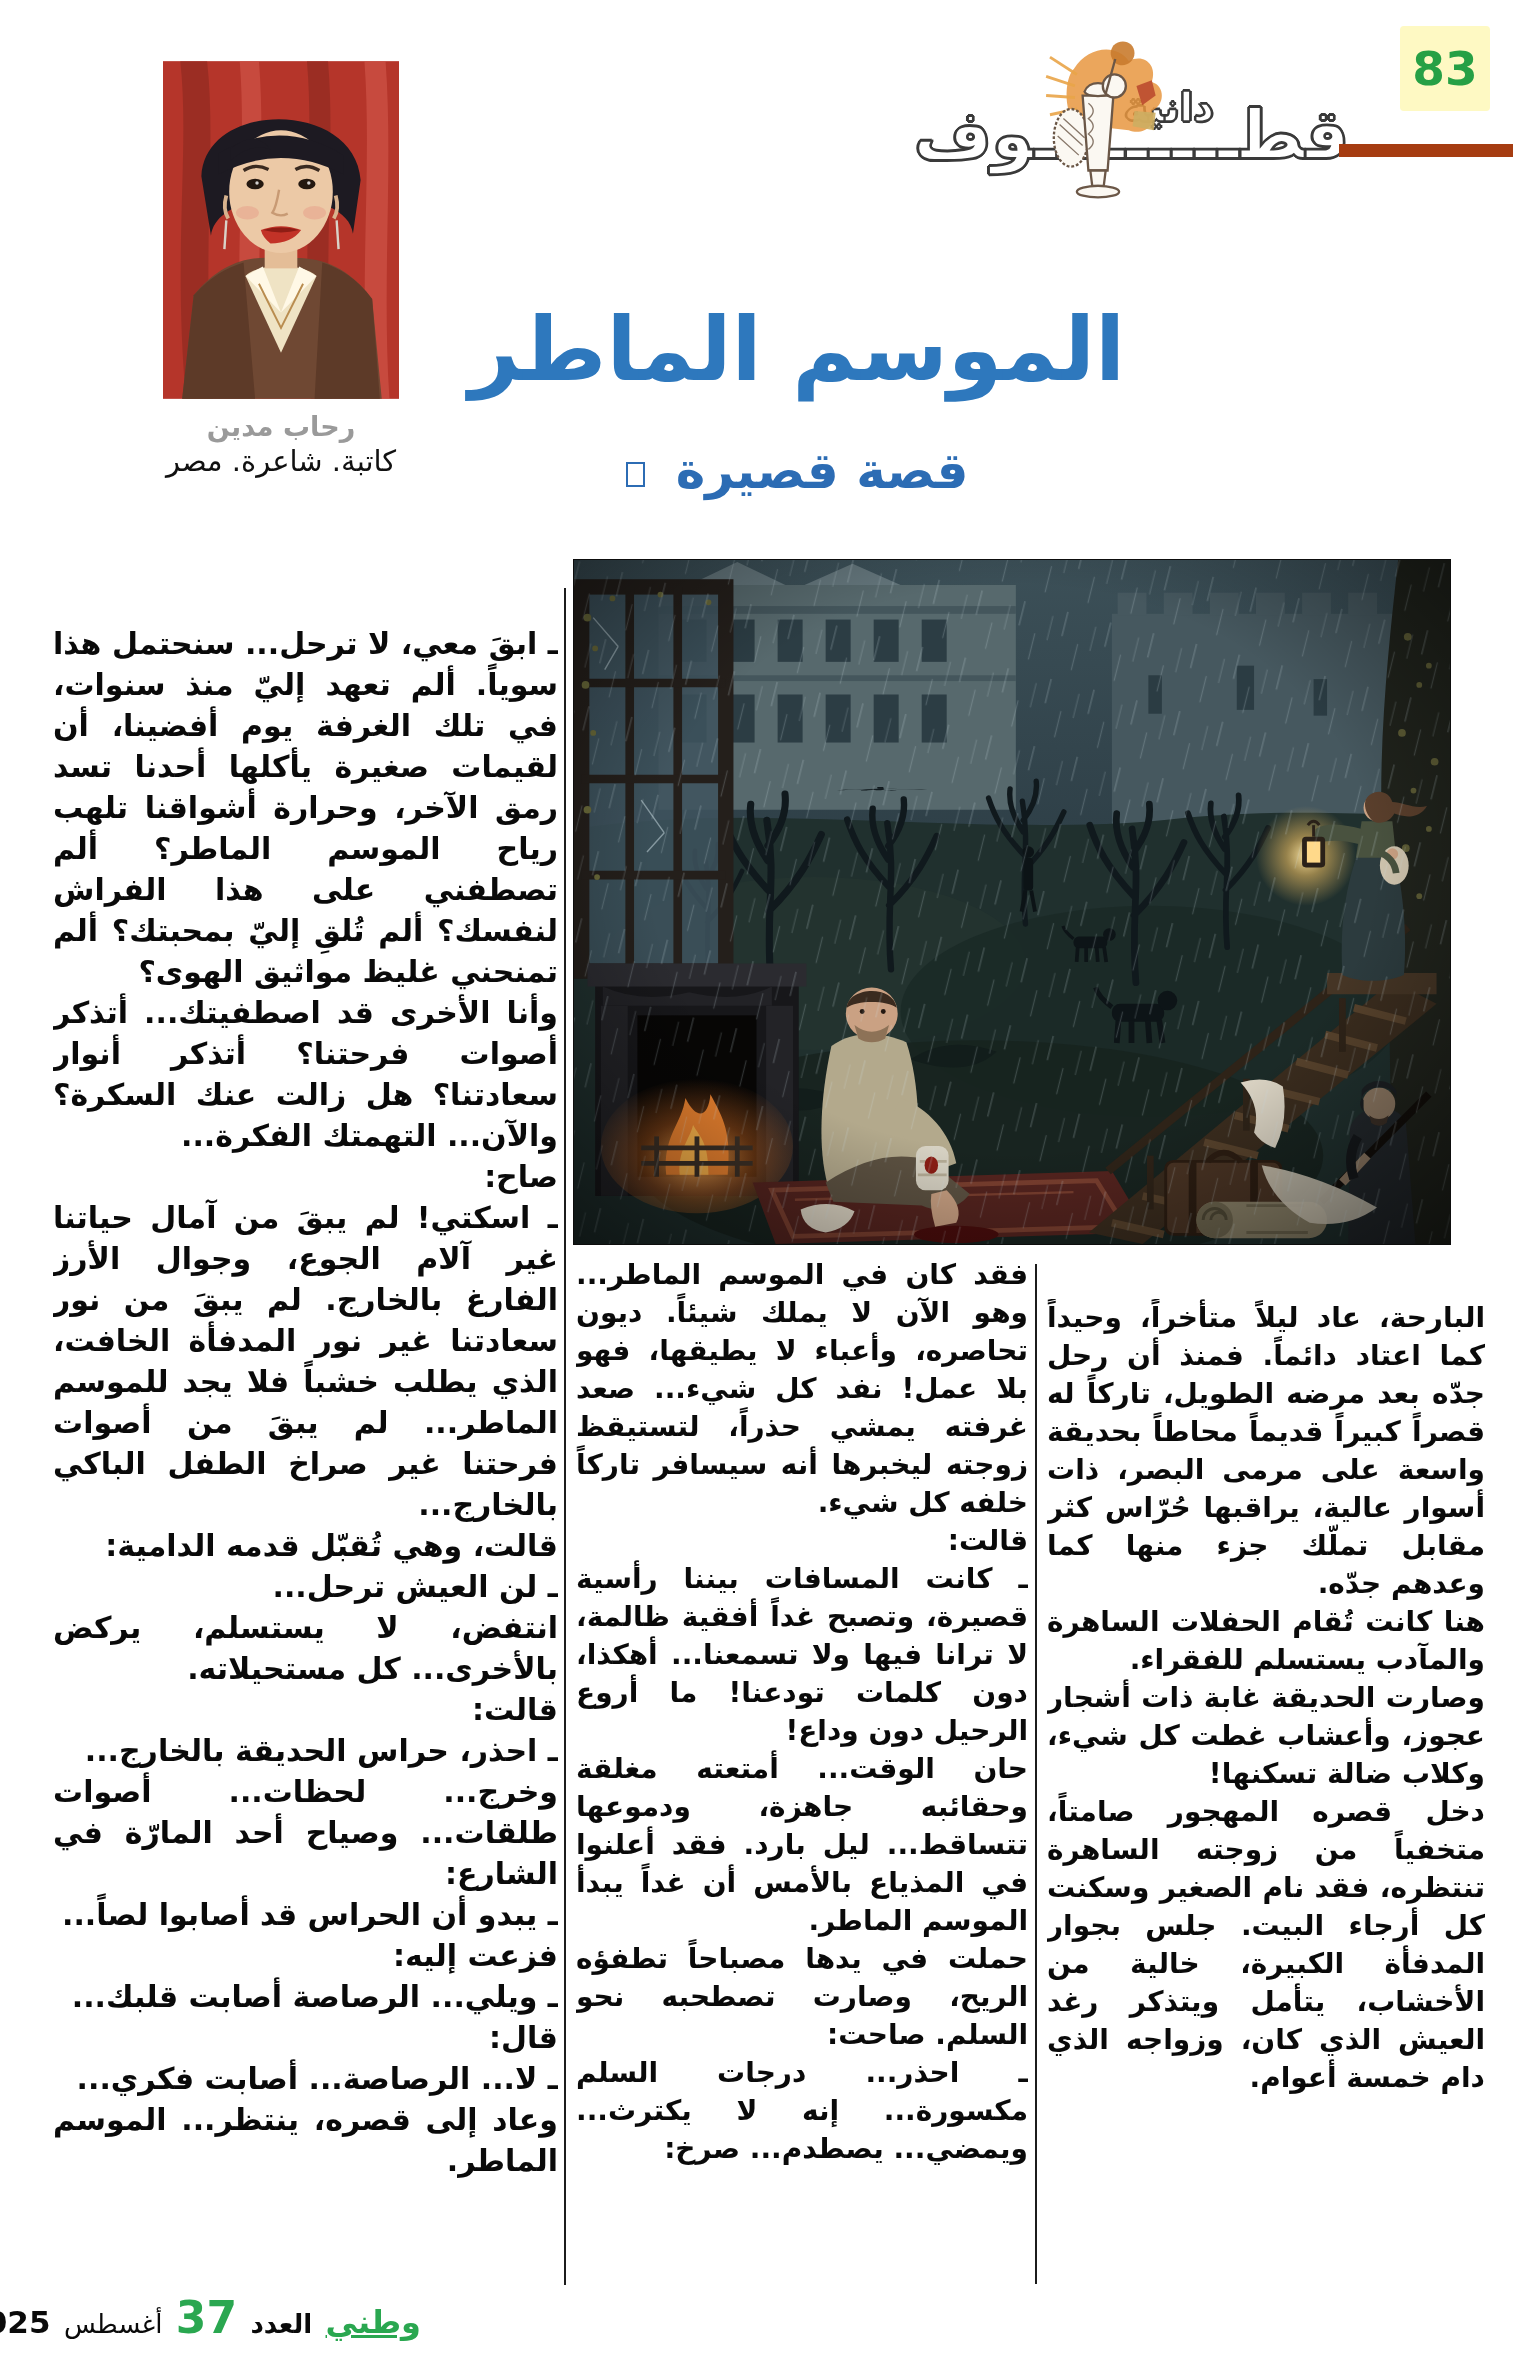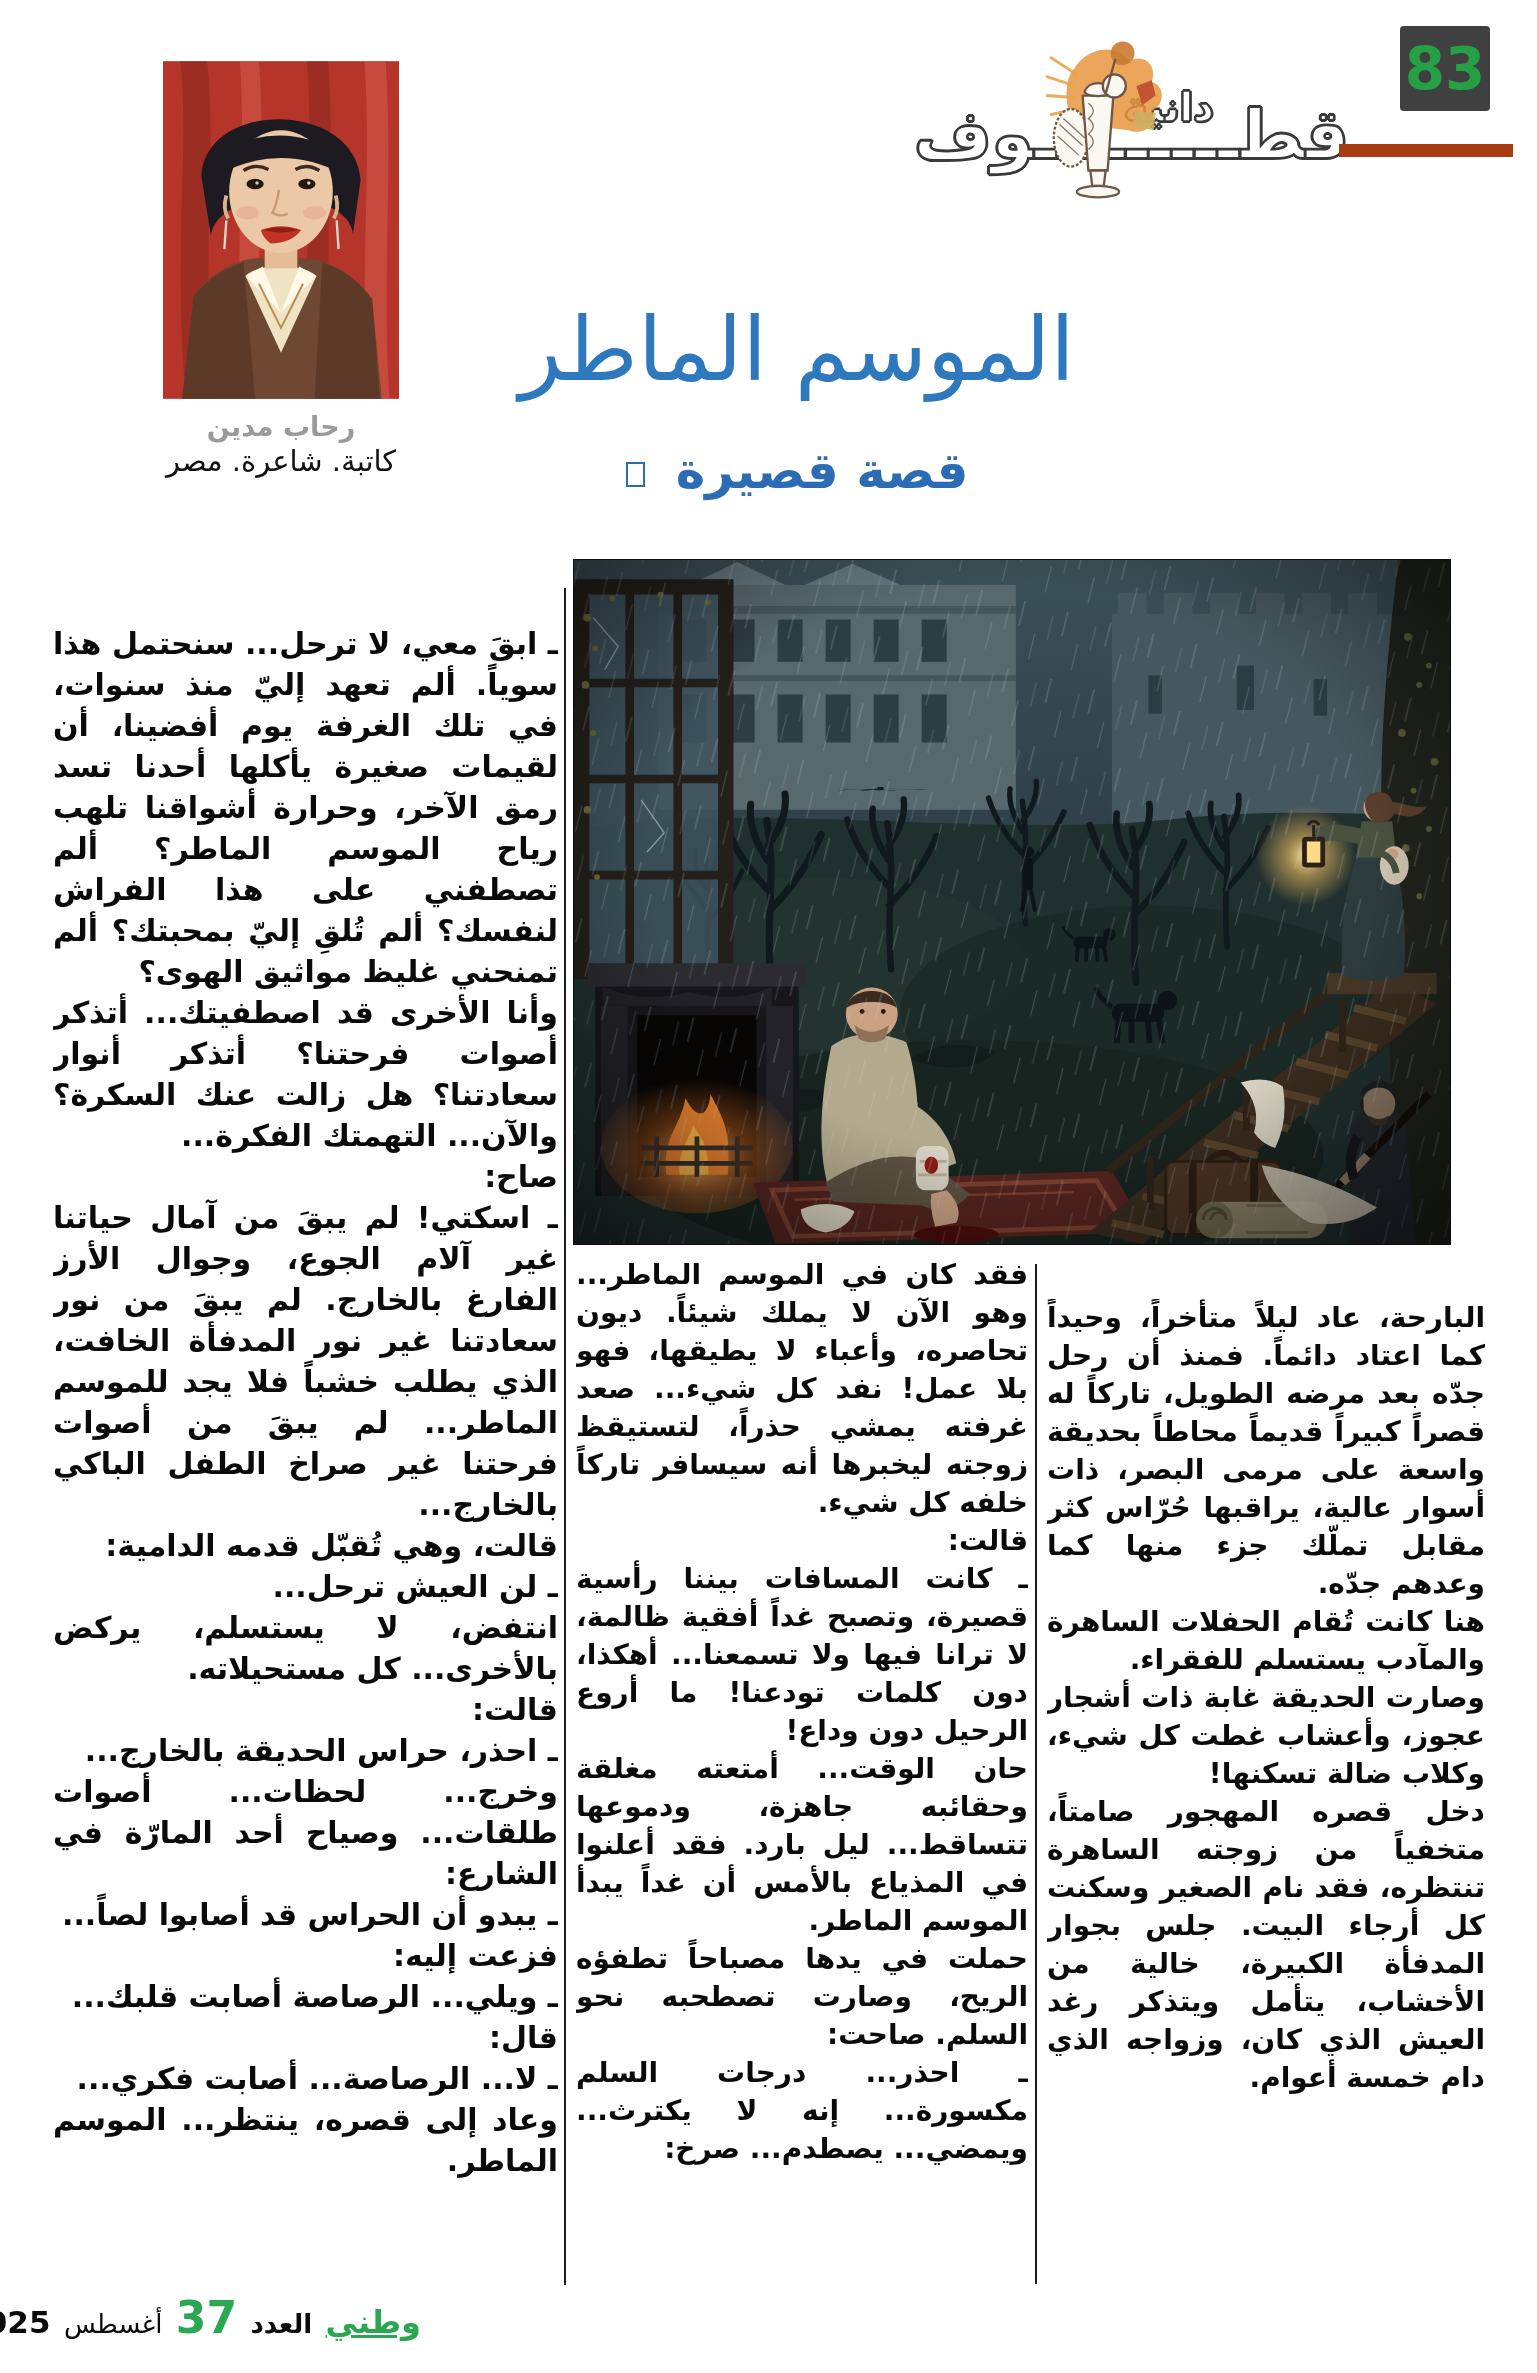--- a/index.html
+++ b/index.html
@@ -3,22 +3,22 @@
 <meta charset="utf-8">
 <style>
   html,body{margin:0;padding:0;background:#ffffff;}
   #page{
     position:relative;width:1537px;height:2374px;margin:0 auto;background:#fff;
     font-family:"DejaVu Sans",sans-serif;overflow:hidden;
   }
   
   .page-badge{
     position:absolute;left:1400px;top:26px;width:90px;height:85px;
-    background:#404040;border-radius:3.8px;display:flex;align-items:center;justify-content:center;
-    font-weight:bold;font-size:58px;color:#26a045;
+    background:#fef9c3;border-radius:3.8px;display:flex;align-items:center;justify-content:center;
+    font-weight:bold;font-size:47px;color:#26a045;
   }
   .masthead{position:absolute;left:946px;top:34px;width:403px;height:168px;}
   .masthead-main{
     position:absolute;left:0;top:63px;width:403px;text-align:center;direction:rtl;
     font-size:67px;font-weight:bold;color:#fff;line-height:77px;
     -webkit-text-stroke:1.9px #3a3a3a;
     text-shadow:-1.9px 0 #3a3a3a,1.9px 0 #3a3a3a,0 -1.9px #3a3a3a,0 1.9px #3a3a3a,
                 -1px -1px #3a3a3a,1px 1px #3a3a3a,1px -1px #3a3a3a,-1px 1px #3a3a3a;
     letter-spacing:0;white-space:nowrap;
   }
@@ -37,21 +37,21 @@
     position:absolute;left:137px;top:411px;width:288px;text-align:center;direction:rtl;
     color:#9a9a9a;font-size:27px;font-weight:bold;
   }
   .author-bio{
     position:absolute;left:137px;top:444px;width:288px;text-align:center;direction:rtl;
     color:#111;font-size:29px;font-weight:normal;
   }
   
   .article-title{
     position:absolute;left:403px;top:300px;width:788px;text-align:center;direction:rtl;
-    color:#2e78bd;font-size:88px;font-weight:normal;line-height:100px;white-space:nowrap;
+    color:#2e78bd;font-size:88px;font-weight:bold;line-height:100px;white-space:nowrap;
   }
   .article-subtitle{
     position:absolute;left:403px;top:438px;width:788px;text-align:center;direction:rtl;
     color:#2c6cb4;font-size:50px;font-weight:bold;line-height:67px;
   }
   .subtitle-square{
     display:inline-block;width:15.4px;height:21px;border:2.9px solid #2c6cb4;
     margin:0 13.4px 0 0;vertical-align:middle;
   }
   

